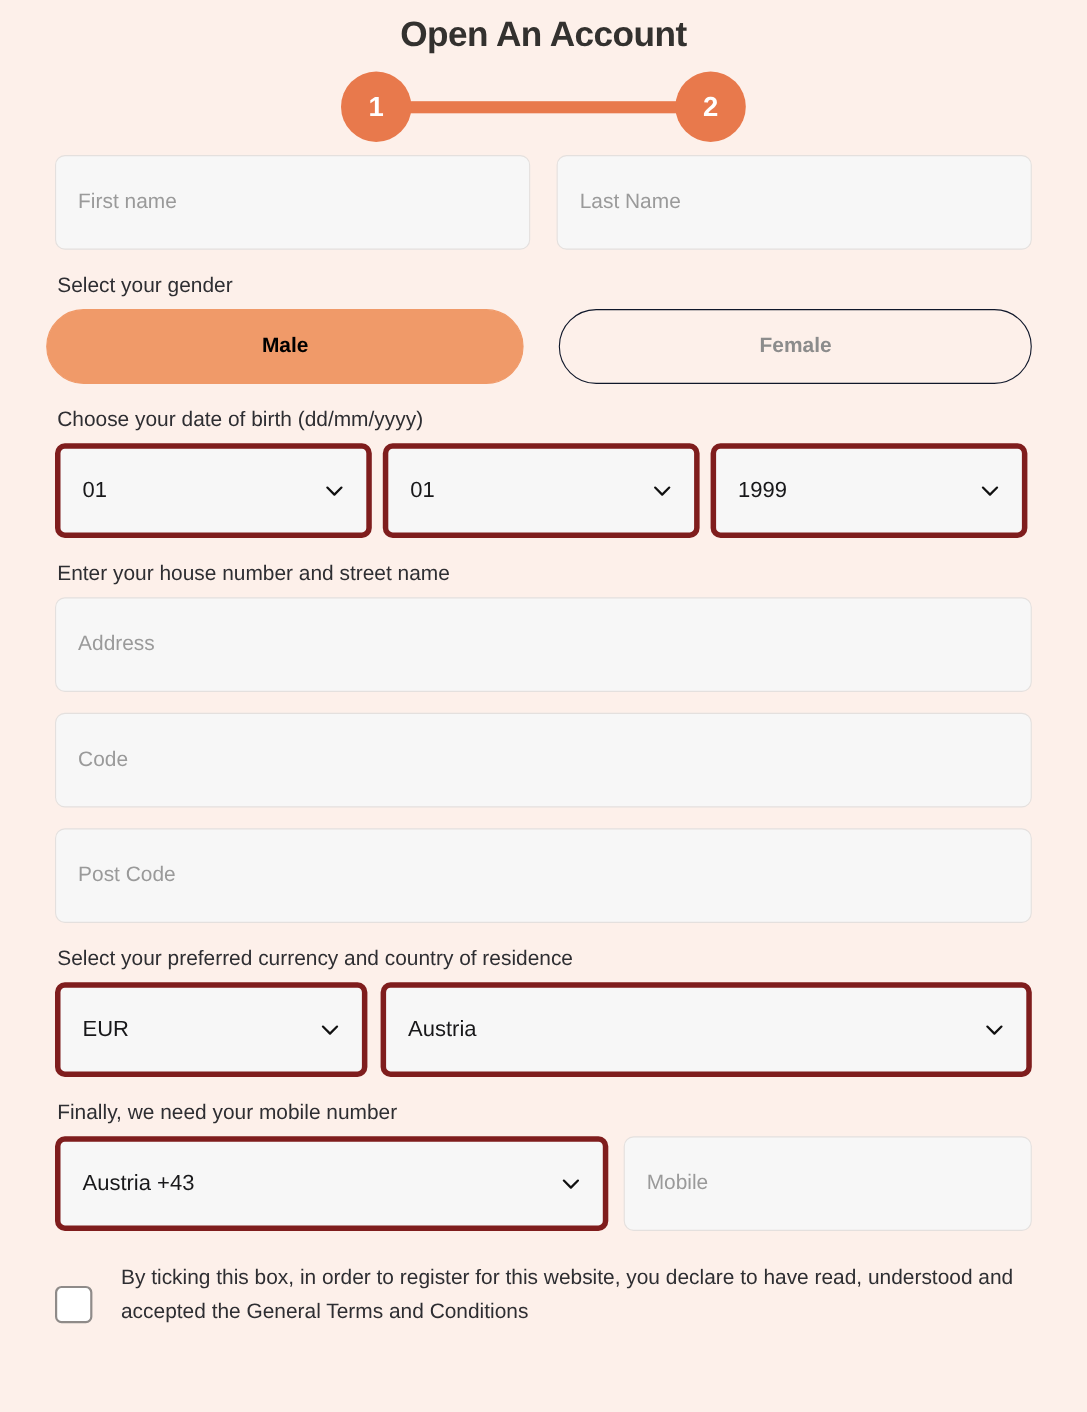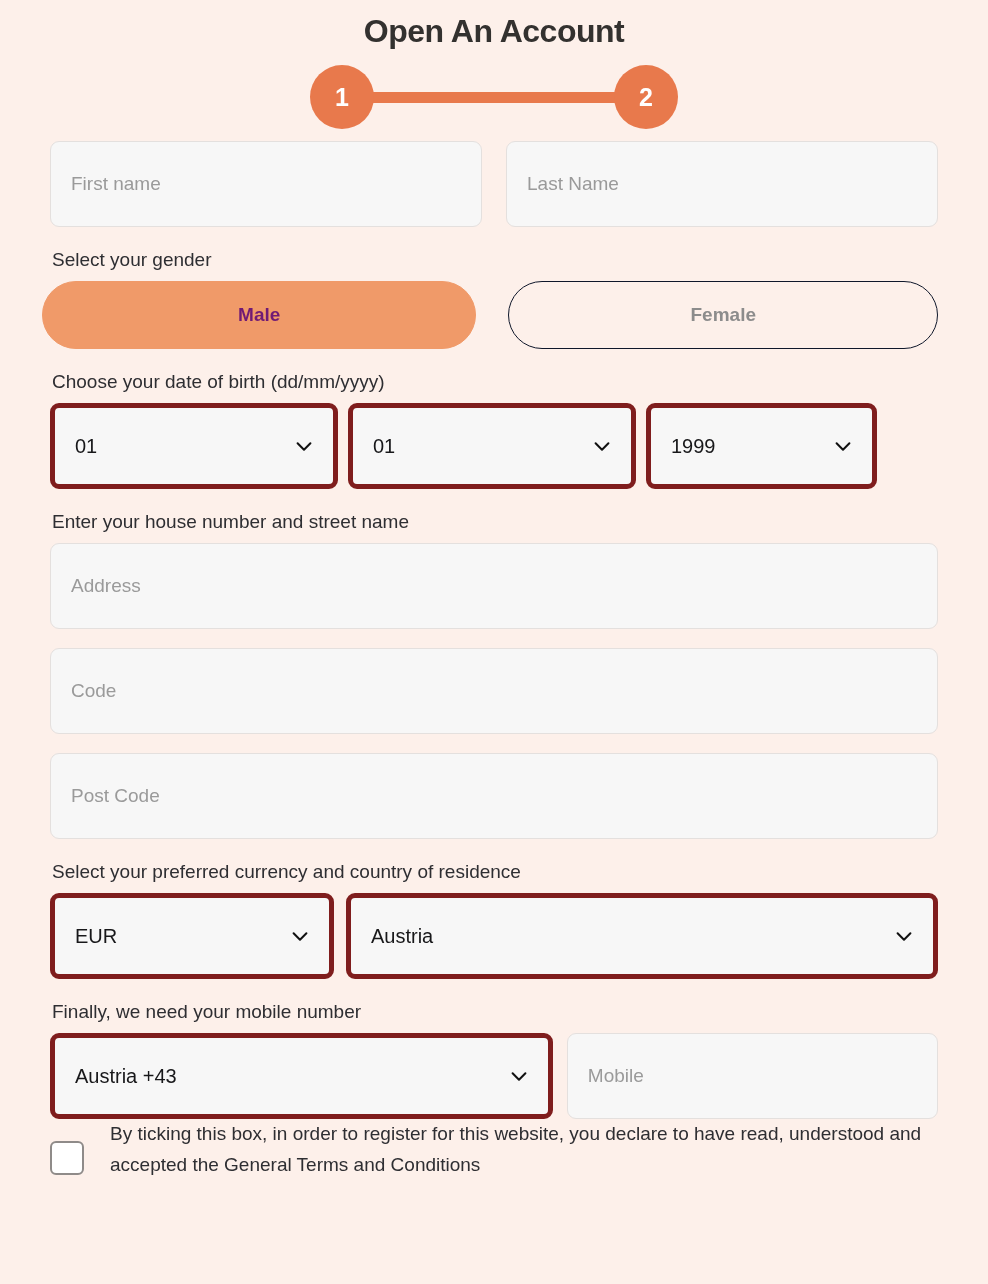--- a/index.html
+++ b/index.html
@@ -108,21 +108,21 @@
     border-radius: 40px;
     display: flex;
     align-items: center;
     justify-content: center;
     font-size: 19px;
     cursor: pointer;
   }
   .gender-btn.selected {
     width: 437px;
     background: #f09a69;
-    color: #701a75;
+    color: #000000;
     font-weight: 700;
     border: 1px solid #f09a69;
     margin-left: -8px;
   }
   .gender-btn.unselected {
     width: 432px;
     background: transparent;
     color: #8c8c8c;
     border: 1px solid #0f172a;
     margin-left: 32px;
@@ -150,37 +150,38 @@
     transform: translateY(-50%);
     width: 22px;
     height: 22px;
     display: block;
   }
 
   .dob-row { margin-top: 2px; }
   .dob-row .select { width: 288px; }
   .dob-row .select + .select { margin-left: 10px; }
   .dob-row .select:nth-child(2) { width: 288px; }
-  .dob-row .select:nth-child(3) { width: 231px; }
+  .dob-row .select:nth-child(3) { width: 288px; }
 
   .stack-field { margin-top: 4px; }
   .stack-field + .stack-field { margin-top: 19px; }
 
   .cur-row { margin-top: 2px; }
   .cur-row .select:first-child { width: 284px; }
   .cur-row .select:last-child  { width: 592px; margin-left: 12px; }
 
   .mob-row { margin-top: 2px; }
   .mob-row .select { width: 504px; }
   .mob-row .field  { width: 372px; margin-left: 14px; }
 
   
   .terms {
     display: flex;
     align-items: flex-start;
+    margin-top: 28px;
   }
   .checkbox {
     width: 34px;
     height: 34px;
     min-width: 34px;
     border: 2px solid #8f8b89;
     border-radius: 6px;
     background: #ffffff;
     margin-top: 22px;
     cursor: pointer;

